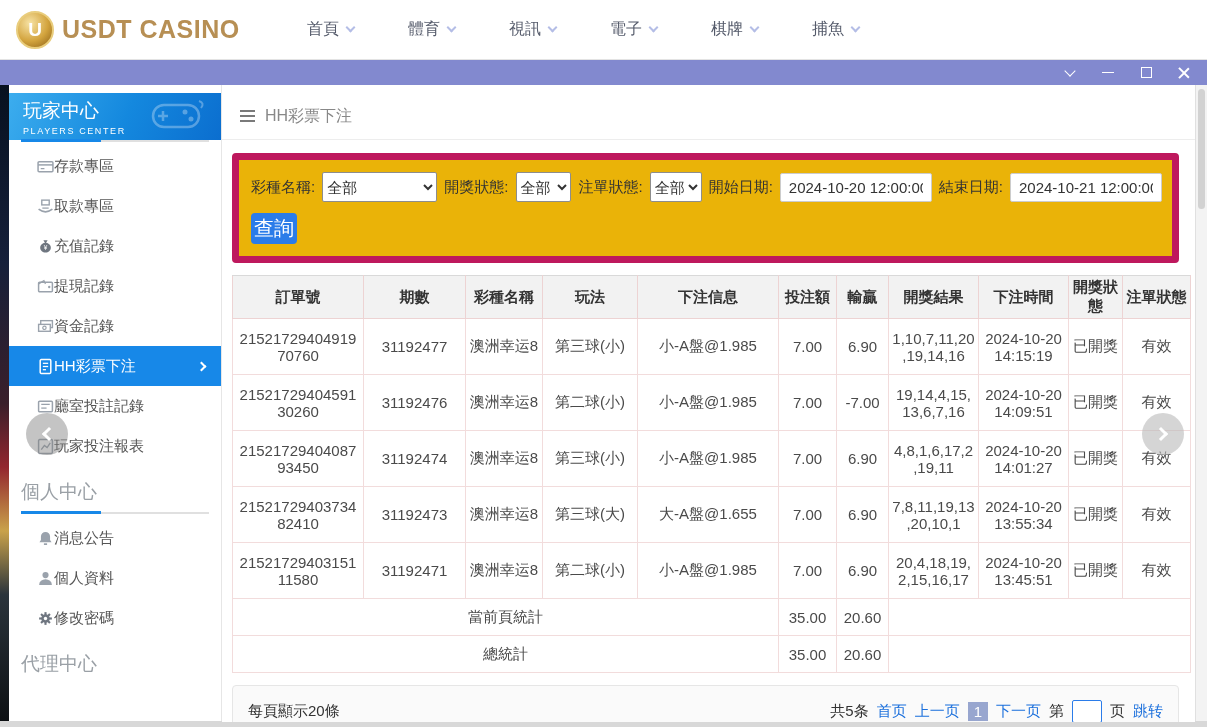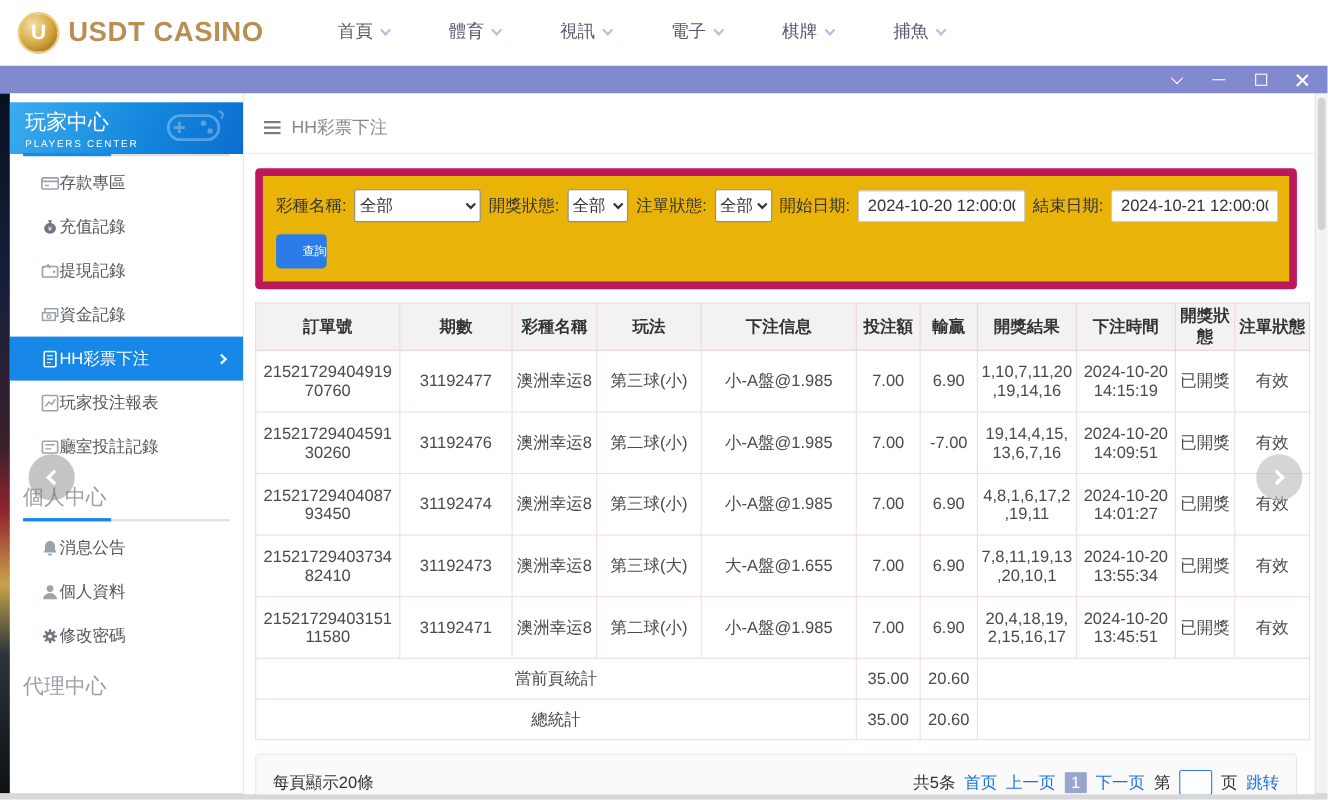--- a/index.html
+++ b/index.html
@@ -71,21 +71,21 @@
 
   .filter-panel { margin:13px 16px 0 10px; border:7px solid #be185d; background:#eab308;
     border-radius:4px; padding:12px 10px 12px 12px; }
   .filter-row { display:flex; align-items:center; gap:7px; font-size:15px; color:#333; white-space:nowrap; }
   select { height:30px; border:1px solid #8d8d8d; border-radius:2px; background:#fff;
     font-size:15px; color:#333; font-family:inherit; }
   .sel-lottery { width:132px; } .sel-draw { width:64px; } .sel-order { width:54px; }
   input.date { width:152px; height:29px; border:1px solid #ccc; font-size:15px; color:#333;
     padding:0 8px; border-radius:2px; font-family:inherit; }
   .query-btn { margin-top:11px; width:46px; height:31px; background:#2b7ce9; color:#fff;
-    border:none; border-radius:4px; font-size:11px; cursor:pointer; font-family:inherit;text-align:right; }
+    border:none; border-radius:4px; font-size:20px; cursor:pointer; font-family:inherit; }
 
   .table-wrap { margin:12px 32px 0 10px; }
   table { width:100%; border-collapse:collapse; table-layout:fixed; }
   th { background:#f2f2f2; font-weight:bold; color:#333; font-size:15px; height:37px;
     border:1px solid #edd3d3; border-top-color:#d9d9d9; padding:2px 1px; overflow:hidden; }
   td { border:1px solid #f2dcdc; color:#4a4a4a; font-size:15px; text-align:center;
     padding:5px 3px; height:56px; word-wrap:break-word; overflow:hidden; }
   td.c0 { word-break:break-all; }
   tr.sum td { height:37px; }
 
@@ -186,20 +186,30 @@
           <rect x="1" y="3.5" width="14" height="9.5" rx="1" fill="none" stroke="#9aa2ac" stroke-width="1.4"></rect>
           <line x1="1" y1="6.5" x2="15" y2="6.5" stroke="#9aa2ac" stroke-width="1.4"></line>
           <line x1="3.5" y1="10" x2="7" y2="10" stroke="#9aa2ac" stroke-width="1.2"></line>
         </svg>
     </span>
     <span>存款專區</span>
   </div>
   <div class="side-item">
     <span class="ic">
       <svg width="17" height="17" viewBox="0 0 16 16">
+          <rect x="4.5" y="2" width="7" height="4.5" fill="none" stroke="#9aa2ac" stroke-width="1.3"></rect>
+          <path d="M1.5 10.5 q6.5 5 13 0" fill="none" stroke="#9aa2ac" stroke-width="1.5"></path>
+          <line x1="5" y1="9.5" x2="11" y2="9.5" stroke="#9aa2ac" stroke-width="1.2"></line>
+        </svg>
+    </span>
+    <span>取款專區</span>
+  </div>
+  <div class="side-item">
+    <span class="ic">
+      <svg width="17" height="17" viewBox="0 0 16 16">
           <path d="M6 2 h4 l-1.5 2.5 a5 4.6 0 1 1 -1 0 z" fill="#6f7680"></path>
           <text x="8" y="11.6" font-size="6" fill="#fff" text-anchor="middle">¥</text>
         </svg>
     </span>
     <span>充值記錄</span>
   </div>
   <div class="side-item">
     <span class="ic">
       <svg width="17" height="17" viewBox="0 0 16 16">
           <rect x="1.5" y="4" width="13" height="9" rx="1" fill="none" stroke="#9aa2ac" stroke-width="1.4"></rect>
@@ -227,35 +237,35 @@
           <line x1="5.5" y1="8" x2="10.5" y2="8" stroke="#fff" stroke-width="1.2"></line>
           <line x1="5.5" y1="11" x2="8.5" y2="11" stroke="#fff" stroke-width="1.2"></line>
         </svg>
     </span>
     <span>HH彩票下注</span>
     <span class="chev-right"></span>
   </div>
   <div class="side-item">
     <span class="ic">
       <svg width="17" height="17" viewBox="0 0 16 16">
-          <rect x="1.5" y="1.5" width="13" height="13" rx="1" fill="none" stroke="#9aa2ac" stroke-width="1.4"></rect>
-          <polyline points="4,11 7,7 9.5,9 12.5,4.5" fill="none" stroke="#9aa2ac" stroke-width="1.3"></polyline>
-        </svg>
-    </span>
-    <span>玩家投注報表</span>
-  </div>
-  <div class="side-item">
-    <span class="ic">
-      <svg width="17" height="17" viewBox="0 0 16 16">
           <rect x="1.5" y="3" width="13" height="10" rx="1" fill="none" stroke="#9aa2ac" stroke-width="1.4"></rect>
           <line x1="4" y1="6" x2="12" y2="6" stroke="#9aa2ac" stroke-width="1.2"></line>
           <line x1="4" y1="9.5" x2="9" y2="9.5" stroke="#9aa2ac" stroke-width="1.2"></line>
         </svg>
     </span>
     <span>廳室投註記錄</span>
+  </div>
+  <div class="side-item">
+    <span class="ic">
+      <svg width="17" height="17" viewBox="0 0 16 16">
+          <rect x="1.5" y="1.5" width="13" height="13" rx="1" fill="none" stroke="#9aa2ac" stroke-width="1.4"></rect>
+          <polyline points="4,11 7,7 9.5,9 12.5,4.5" fill="none" stroke="#9aa2ac" stroke-width="1.3"></polyline>
+        </svg>
+    </span>
+    <span>玩家投注報表</span>
   </div>
 
   <div class="section-label">個人中心</div>
   <div class="section-rule"></div>
 
   <div class="side-item">
     <span class="ic">
       <svg width="17" height="17" viewBox="0 0 16 16">
           <path d="M8 1.8 a4.3 4.3 0 0 1 4.3 4.3 v3.4 l1.4 2 H2.3 l1.4 -2 v-3.4 A4.3 4.3 0 0 1 8 1.8 z" fill="#9aa2ac"></path>
           <line x1="6.5" y1="13.3" x2="9.5" y2="13.3" stroke="#9aa2ac" stroke-width="1.6"></line>

